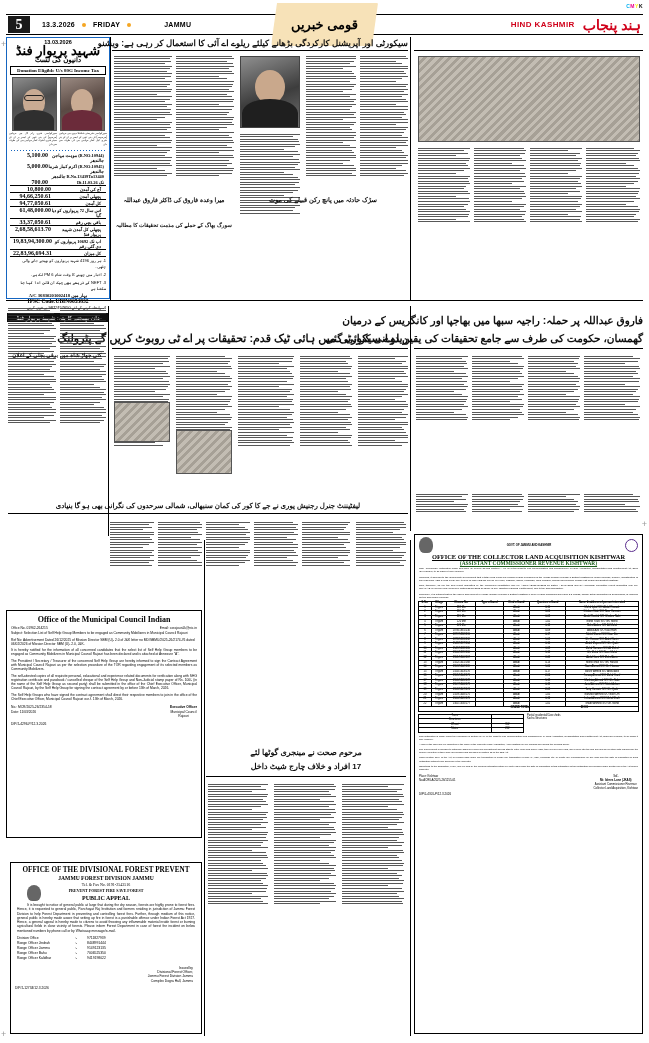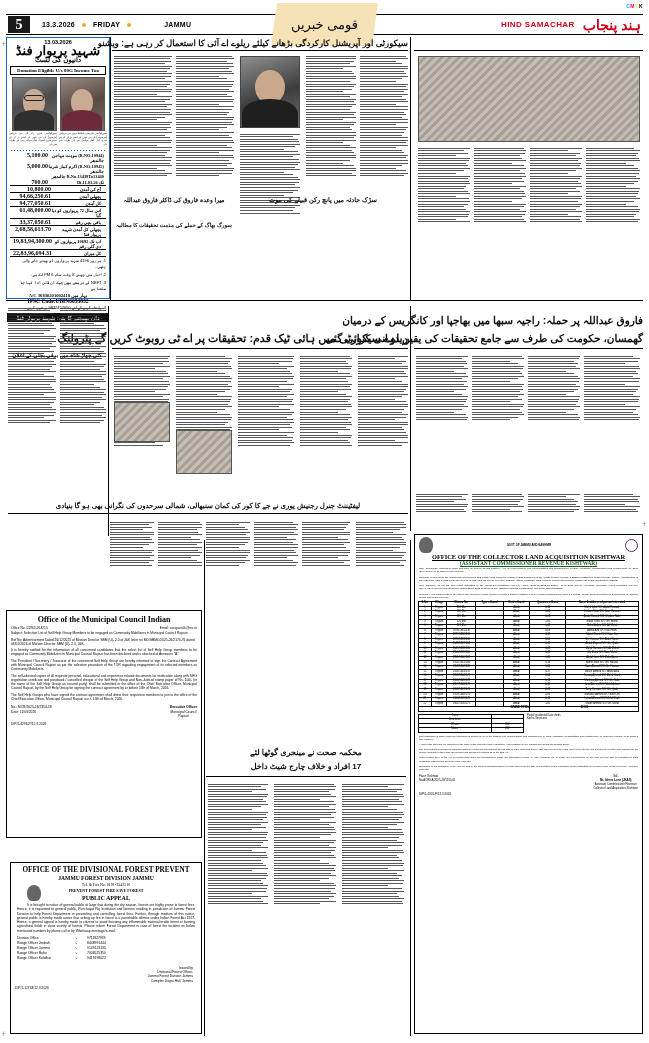--- a/index.html
+++ b/index.html
@@ -28,21 +28,21 @@
     font-size:14px; font-weight:bold; display:flex; align-items:center;
     justify-content:center; margin-left:2px; font-family:"Liberation Serif", serif;
   }
   .mh-date { font-size:7px; font-weight:bold; margin-left:12px; letter-spacing:.2px;}
   .mh-dot { width:4px;height:4px;border-radius:50%;background:#F5A623;margin:0 7px;display:inline-block;}
   .mh-day { font-size:7px; font-weight:bold; letter-spacing:.3px;}
   .mh-city { font-size:7px; font-weight:bold; margin-left:26px; letter-spacing:.3px;}
   .mh-center {
     position:absolute; left:50%; transform:translateX(-50%);
     background:#F7E2B8; padding:14px 20px; border-radius:2px;
-    font-size:13px; font-weight:normal; direction:rtl;
+    font-size:13px; font-weight:bold; direction:rtl;
     clip-path: polygon(6px 0,100% 0,calc(100% - 6px) 100%,0 100%);
     text-align: right;
   }
   .mh-right { position:absolute; right:2px; display:flex; align-items:center; gap:8px;}
   .mh-hs { color:#D0021B; font-size:8px; font-weight:bold; letter-spacing:.4px;}
   .mh-urdu { color:#D0021B; font-size:14px; font-weight:bold; direction:rtl;}
 
   
   .urdu { direction:rtl; text-align:justify; font-size:3.6px; line-height:1.55; color:#111; }
 
@@ -110,21 +110,21 @@
 
   <div class="masthead">
     <div class="pageno">5</div>
     <div class="mh-date">13.3.2026</div>
     <span class="mh-dot"></span>
     <div class="mh-day">FRIDAY</div>
     <span class="mh-dot"></span>
     <div class="mh-city">JAMMU</div>
     <div class="mh-center">قومی خبریں</div>
     <div class="mh-right">
-      <span class="mh-hs">HIND SAMACHAR</span>
+      <span class="mh-hs">HIND KASHMIR</span>
       <span class="mh-urdu">ہند پنجاب</span>
     </div>
   </div>
 
   <div class="donation">
     <div class="don-date">13.03.2026</div>
     <div class="don-title">شہید پریوار فنڈ</div>
     <div class="don-sub">دانیوں کی لسٹ</div>
     <div class="don-tax">Donation Eligible U/s 80G Income Tax</div>
     <div class="don-photos">
@@ -1175,21 +1175,21 @@
       <span class="tl s1"></span>
       <span class="tl s2"></span>
       <span class="tl s4"></span>
       <span class="tl s5"></span>
       <span class="tl s1"></span>
       <span class="tl s6"></span>
       <span class="tl s2"></span>
   </div>
 
   <div style="position:absolute;left:206px;top:748px;width:200px;">
-    <div class="hl" style="font-size:8px;white-space:normal">محکمہ صحت نے مینجری گوٹھا لئے</div>
+    <div class="hl" style="font-size:8px;white-space:normal">مرحوم صحت نے مینجری گوٹھا لئے</div>
   </div>
   <div style="position:absolute;left:206px;top:762px;width:200px;">
     <div class="hl" style="font-size:8px;white-space:normal">17 افراد و خلاف چارج شیٹ داخل</div>
   </div>
   <div class="rule-h" style="left:206px;top:776px;width:200px;"></div>
   <div style="position:absolute;left:208px;top:782px;width:60px;height:240px;">
     <span class="tl s1"></span>
       <span class="tl s3"></span>
       <span class="tl s2"></span>
       <span class="tl s5"></span>

